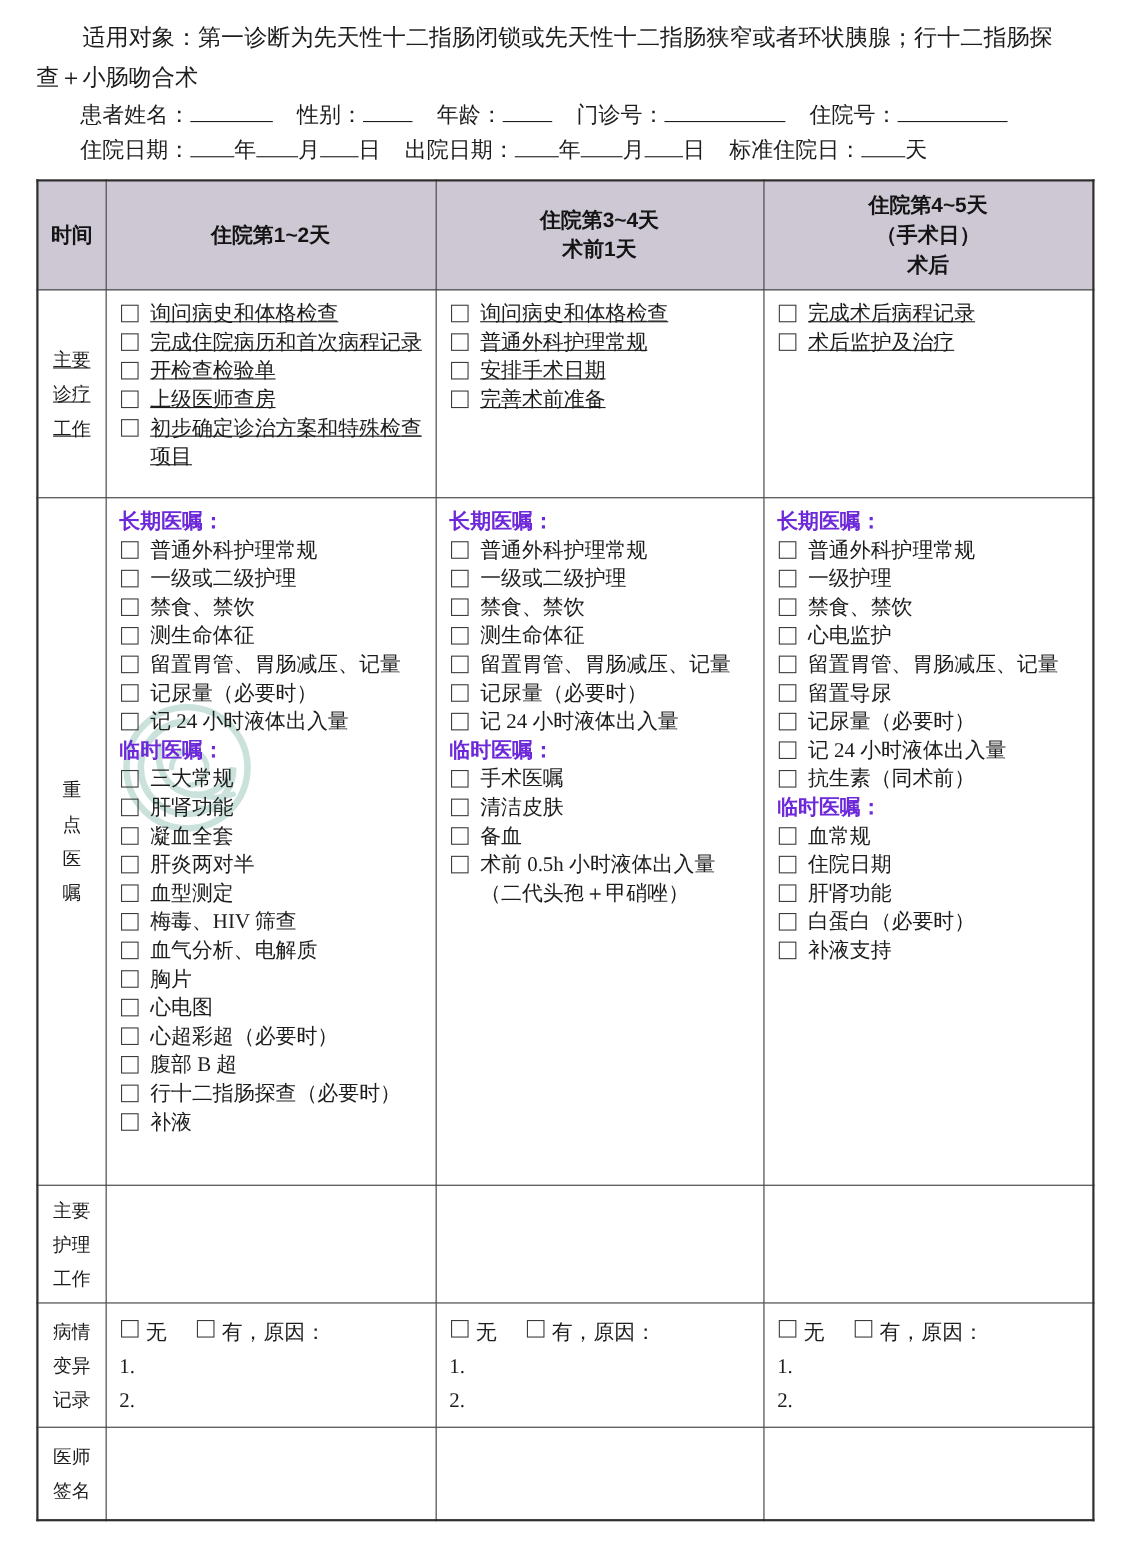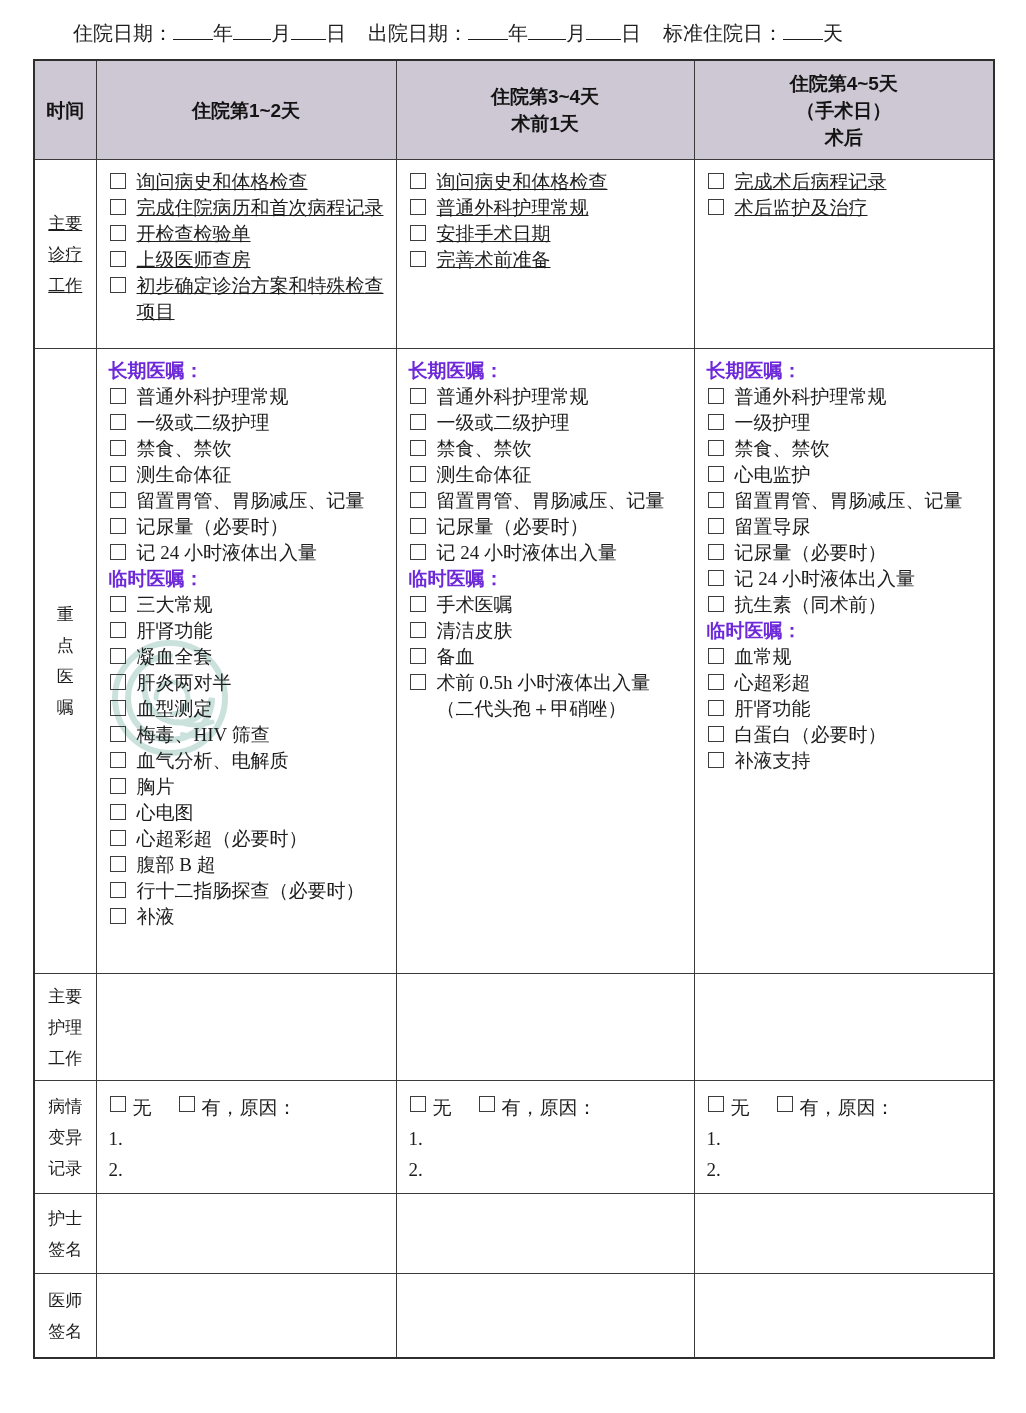--- a/index.html
+++ b/index.html
@@ -56,21 +56,23 @@
         <path d="M62 20 a42 42 0 1 0 42 42 a33 33 0 1 1 -66 -20" stroke-width="6"></path>
         <path d="M48 62 a16 16 0 1 1 16 16" stroke-width="5"></path>
         <path d="M70 86 q18 6 34 0" stroke-width="5"></path>
         <path d="M74 98 q14 5 26 0" stroke-width="4"></path>
       </g>
     </svg>
   </div>
 
   <div class="content">
     <div class="top">
-
+      <p class="intro">适用对象：第一诊断为先天性十二指肠闭锁或先天性十二指肠狭窄或者环状胰腺；行十二指肠探查＋小肠吻合术</p>
+
+      <p class="fields"><span class="grp"><span>患者姓名：</span><span class="bl w75"></span></span><span class="grp"><span>性别：</span><span class="bl w45"></span></span><span class="grp"><span>年龄：</span><span class="bl w45"></span></span><span class="grp"><span>门诊号：</span><span class="bl w110"></span></span><span class="grp"><span>住院号：</span><span class="bl w100"></span></span></p>
 
       <p class="fields"><span class="grp"><span>住院日期：</span><span class="bl w40"></span><span>年</span><span class="bl w38"></span><span>月</span><span class="bl w35"></span><span>日</span></span><span class="grp"><span>出院日期：</span><span class="bl w40"></span><span>年</span><span class="bl w38"></span><span>月</span><span class="bl w35"></span><span>日</span></span><span class="grp"><span>标准住院日：</span><span class="bl w40"></span><span>天</span></span></p>
     </div>
 
     <table class="cpt">
       <colgroup>
         <col style="width:62px">
           <col style="width:300px">
           <col style="width:298px">
           <col style="width:300px">
@@ -317,21 +319,21 @@
                 <span class="cb"></span>
                 <span class="ct">抗生素（同术前）</span>
               </div>
               <div class="sec-head">临时医嘱：</div>
               <div class="check-item">
                 <span class="cb"></span>
                 <span class="ct">血常规</span>
               </div>
               <div class="check-item">
                 <span class="cb"></span>
-                <span class="ct">心超彩超</span>
+                <span class="ct">住院日期</span>
               </div>
               <div class="check-item">
                 <span class="cb"></span>
                 <span class="ct">肝肾功能</span>
               </div>
               <div class="check-item">
                 <span class="cb"></span>
                 <span class="ct">白蛋白（必要时）</span>
               </div>
               <div class="check-item">
@@ -376,27 +378,20 @@
               <div class="dual-item">
                 <span class="cb inl"></span>
                 <span class="opt1">无</span>
                 <span class="cb inl"></span>
                 <span>有，原因：</span>
               </div>
               <div class="plain">1.</div>
               <div class="plain">2.</div>
             </td>
           </tr>
-          <tr class="row-4">
-            <td class="row-label">护士
-签名</td>
-            <td class="cell"></td>
-            <td class="cell"></td>
-            <td class="cell"></td>
-          </tr>
           <tr class="row-5">
             <td class="row-label">医师
 签名</td>
             <td class="cell"></td>
             <td class="cell"></td>
             <td class="cell"></td>
           </tr>
         </tbody>
     </table>
   </div>

